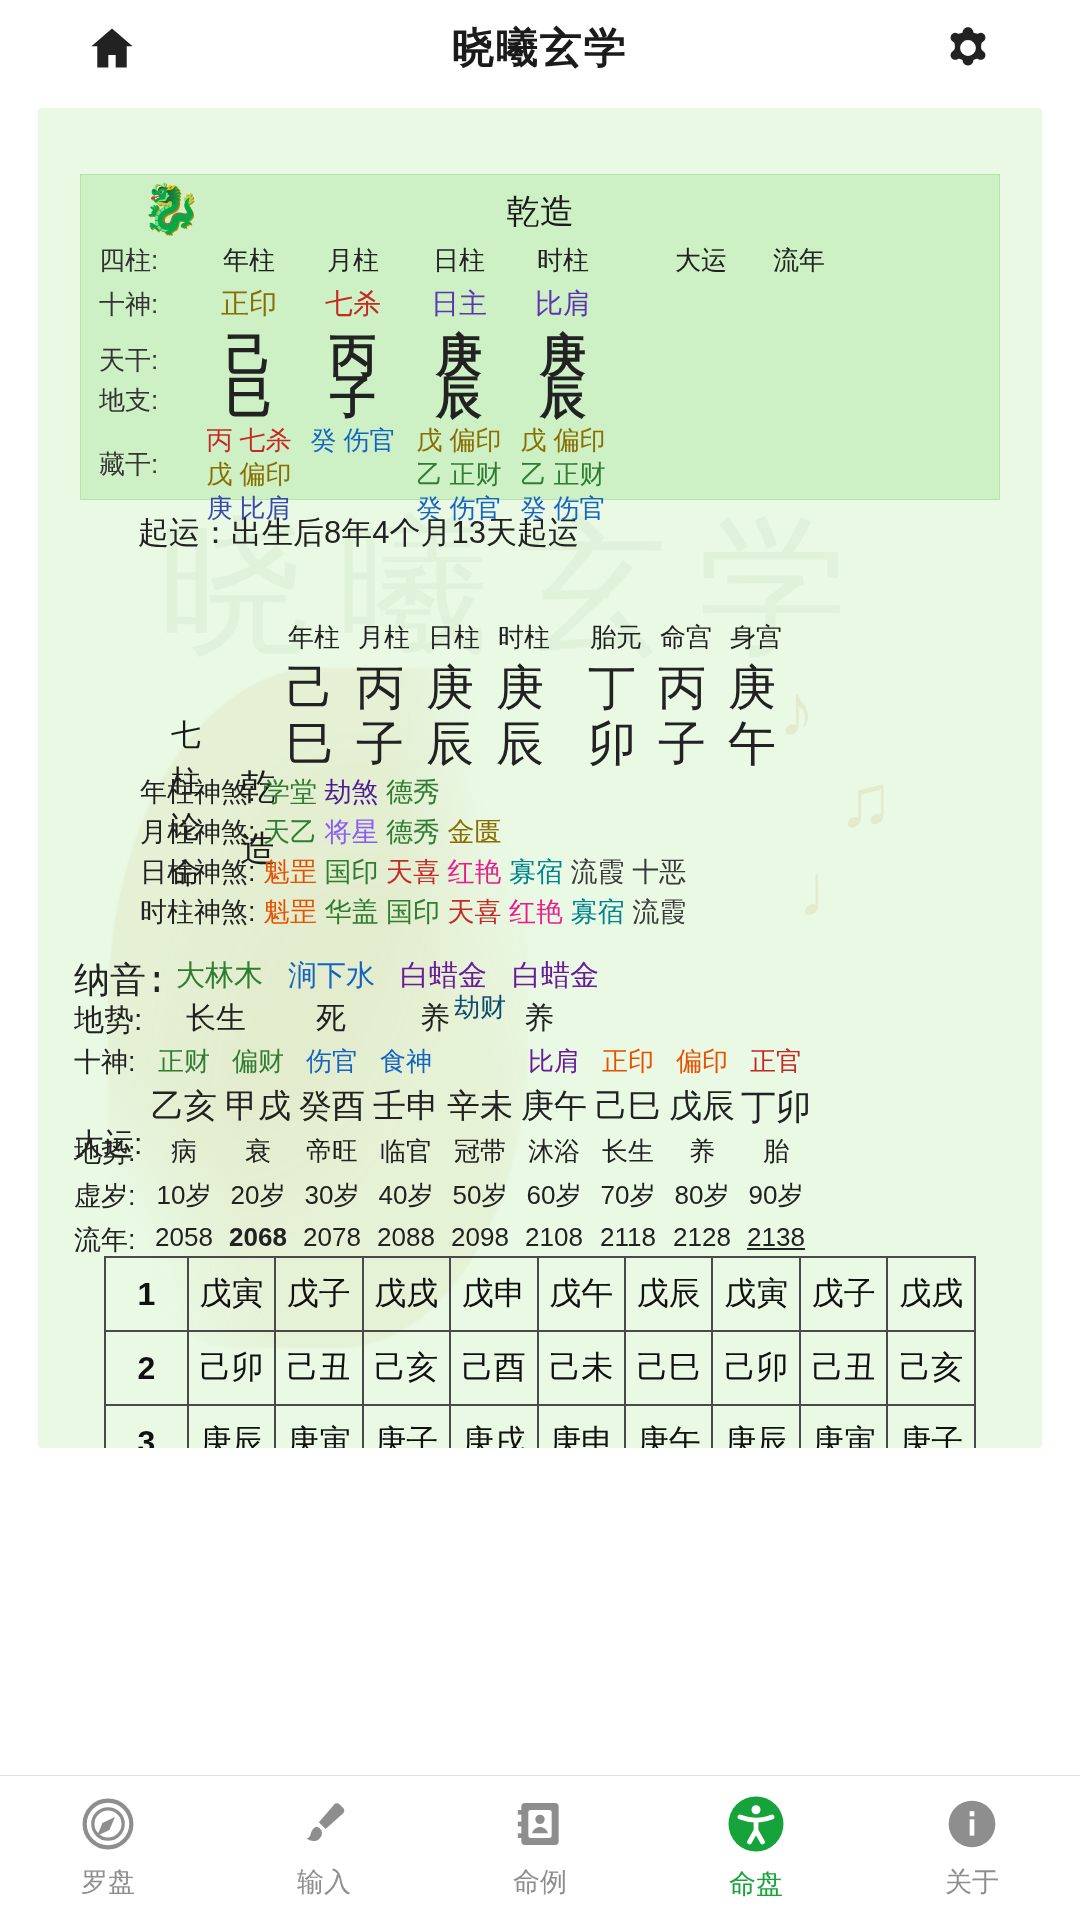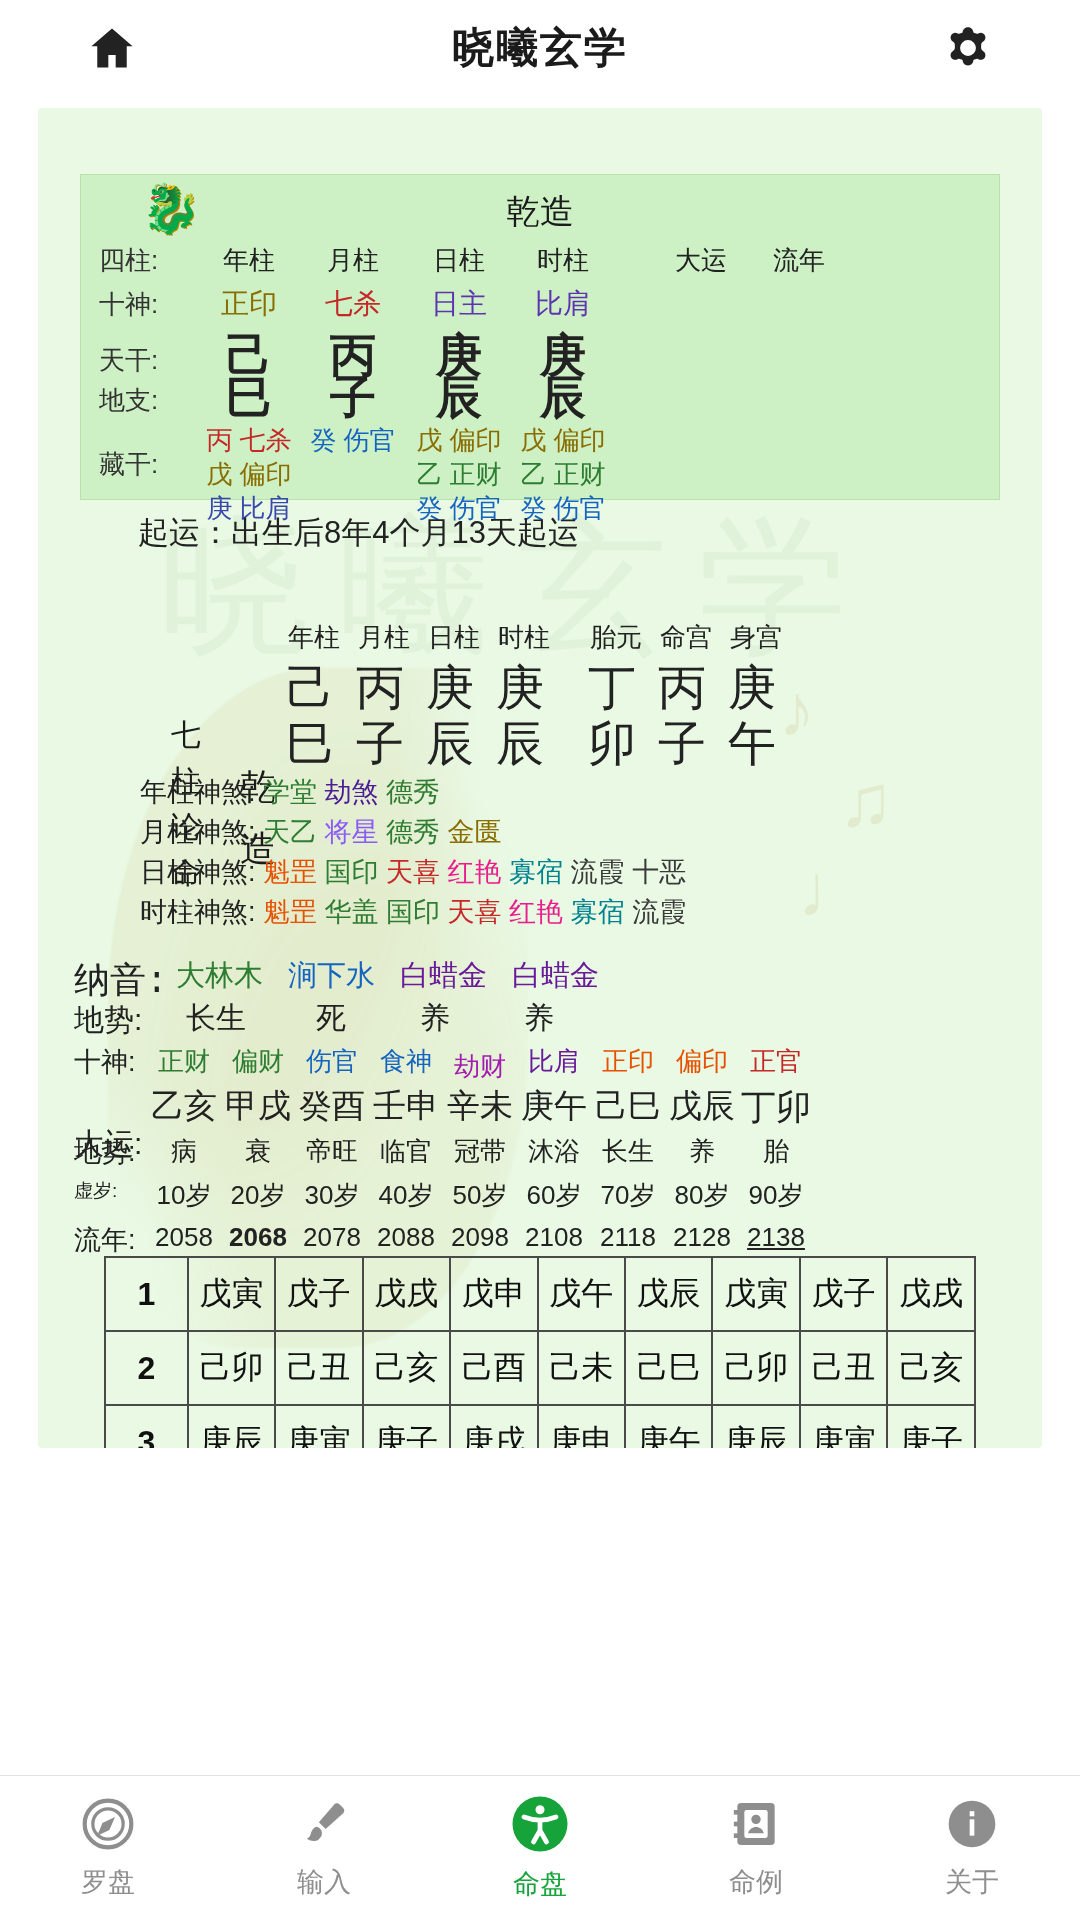--- a/index.html
+++ b/index.html
@@ -391,28 +391,28 @@
 
   <div class="abs" style="left:36px; top:892px; font-size:30px;">地势:</div>
   <div class="abs" style="left:148px; top:890px; font-size:30px;">长生</div>
   <div class="abs" style="left:278px; top:890px; font-size:30px;">死</div>
   <div class="abs" style="left:382px; top:890px; font-size:30px;">养</div>
   <div class="abs" style="left:486px; top:890px; font-size:30px;">养</div>
 
   <div class="abs" style="left:36px; top:936px; font-size:27px;">十神:</div>
   <div class="abs" style="left:36px; top:1016px; font-size:30px;">大运:</div>
   <div class="abs" style="left:36px; top:1026px; font-size:27px;">地势:</div>
-  <div class="abs" style="left:36px; top:1070px; font-size:19px;">虚岁:</div>
+  <div class="abs" style="left:36px; top:1070px; font-size:27px;">虚岁:</div>
   <div class="abs" style="left:36px; top:1114px; font-size:27px;">流年:</div>
 
   <div class="cell f26" style="left:146px; top:936px; color:#2e7d32;">正财</div>
   <div class="cell f26" style="left:220px; top:936px; color:#2e7d32;">偏财</div>
   <div class="cell f26" style="left:294px; top:936px; color:#1565c0;">伤官</div>
   <div class="cell f26" style="left:368px; top:936px; color:#1565c0;">食神</div>
-  <div class="cell f26" style="left:442px; top:941px; color:#a21caf;">劫财</div>
+  <div class="cell f26" style="left:442px; top:882px; color:#0c4a6e;">劫财</div>
   <div class="cell f26" style="left:516px; top:936px; color:#6a1b9a;">比肩</div>
   <div class="cell f26" style="left:590px; top:936px; color:#e65100;">正印</div>
   <div class="cell f26" style="left:664px; top:936px; color:#e65100;">偏印</div>
   <div class="cell f26" style="left:738px; top:936px; color:#c62828;">正官</div>
 
   <div class="cell" style="left:146px; top:976px; font-size:33px;">乙亥</div>
   <div class="cell" style="left:220px; top:976px; font-size:33px;">甲戌</div>
   <div class="cell" style="left:294px; top:976px; font-size:33px;">癸酉</div>
   <div class="cell" style="left:368px; top:976px; font-size:33px;">壬申</div>
   <div class="cell" style="left:442px; top:976px; font-size:33px;">辛未</div>
@@ -510,47 +510,47 @@
   <div class="nav-item">
     <span>
       <svg width="56" height="56" viewBox="0 0 24 24">
           <path d="M18.7 3.6c-.7-.7-1.8-.6-2.4.1l-6.5 7.5 2.9 2.9 7.4-6.6c.8-.6.8-1.8.1-2.4z" fill="#8e8e8e"></path>
           <path d="M8.6 13.2c-1.3.6-2 1.8-2.3 3.1-.2 1-.7 1.6-1.6 2 1.6 1.1 3.6 1.3 5 .3 1.4-1 1.8-2.7 1-4.1-.4-.7-1.2-1.2-2.1-1.3z" fill="#8e8e8e"></path>
         </svg>
     </span>
     <span class="lbl">输入</span>
   </div>
 
-  <div class="nav-item active">
-    <span>
-      <svg width="60" height="60" viewBox="0 0 24 24">
-          <circle cx="12" cy="12" r="11" fill="#15a33a"></circle>
-          <circle cx="12" cy="6.3" r="1.8" fill="#fff"></circle>
-          <path d="M5.6 9.2c2 .8 4.1 1.2 6.4 1.2s4.4-.4 6.4-1.2" stroke="#fff" stroke-width="1.9" fill="none" stroke-linecap="round"></path>
-          <path d="M12 10.4v4.2M12 14.6l-2.6 4.6M12 14.6l2.6 4.6" stroke="#fff" stroke-width="1.9" fill="none" stroke-linecap="round"></path>
-        </svg>
-    </span>
-    <span class="lbl">命盘</span>
-  </div>
-
   <div class="nav-item">
     <span>
       <svg width="56" height="56" viewBox="0 0 24 24">
           <rect x="4" y="3" width="16" height="18" rx="1.6" fill="#8e8e8e"></rect>
           <rect x="7" y="6" width="10" height="12" rx="1" fill="#fff"></rect>
           <circle cx="12" cy="10" r="2" fill="#8e8e8e"></circle>
           <path d="M8.6 16c.5-1.8 1.9-2.7 3.4-2.7s2.9.9 3.4 2.7z" fill="#8e8e8e"></path>
           <rect x="2.5" y="6" width="2.2" height="2" fill="#8e8e8e"></rect>
           <rect x="2.5" y="11" width="2.2" height="2" fill="#8e8e8e"></rect>
           <rect x="2.5" y="16" width="2.2" height="2" fill="#8e8e8e"></rect>
         </svg>
     </span>
     <span class="lbl">命例</span>
   </div>
 
+  <div class="nav-item active">
+    <span>
+      <svg width="60" height="60" viewBox="0 0 24 24">
+          <circle cx="12" cy="12" r="11" fill="#15a33a"></circle>
+          <circle cx="12" cy="6.3" r="1.8" fill="#fff"></circle>
+          <path d="M5.6 9.2c2 .8 4.1 1.2 6.4 1.2s4.4-.4 6.4-1.2" stroke="#fff" stroke-width="1.9" fill="none" stroke-linecap="round"></path>
+          <path d="M12 10.4v4.2M12 14.6l-2.6 4.6M12 14.6l2.6 4.6" stroke="#fff" stroke-width="1.9" fill="none" stroke-linecap="round"></path>
+        </svg>
+    </span>
+    <span class="lbl">命盘</span>
+  </div>
+
   <div class="nav-item">
     <span>
       <svg width="56" height="56" viewBox="0 0 24 24">
           <circle cx="12" cy="12" r="10" fill="#8e8e8e"></circle>
           <rect x="11" y="10" width="2" height="7" fill="#fff"></rect>
           <rect x="11" y="6.5" width="2" height="2.2" fill="#fff"></rect>
         </svg>
     </span>
     <span class="lbl">关于</span>
   </div>

